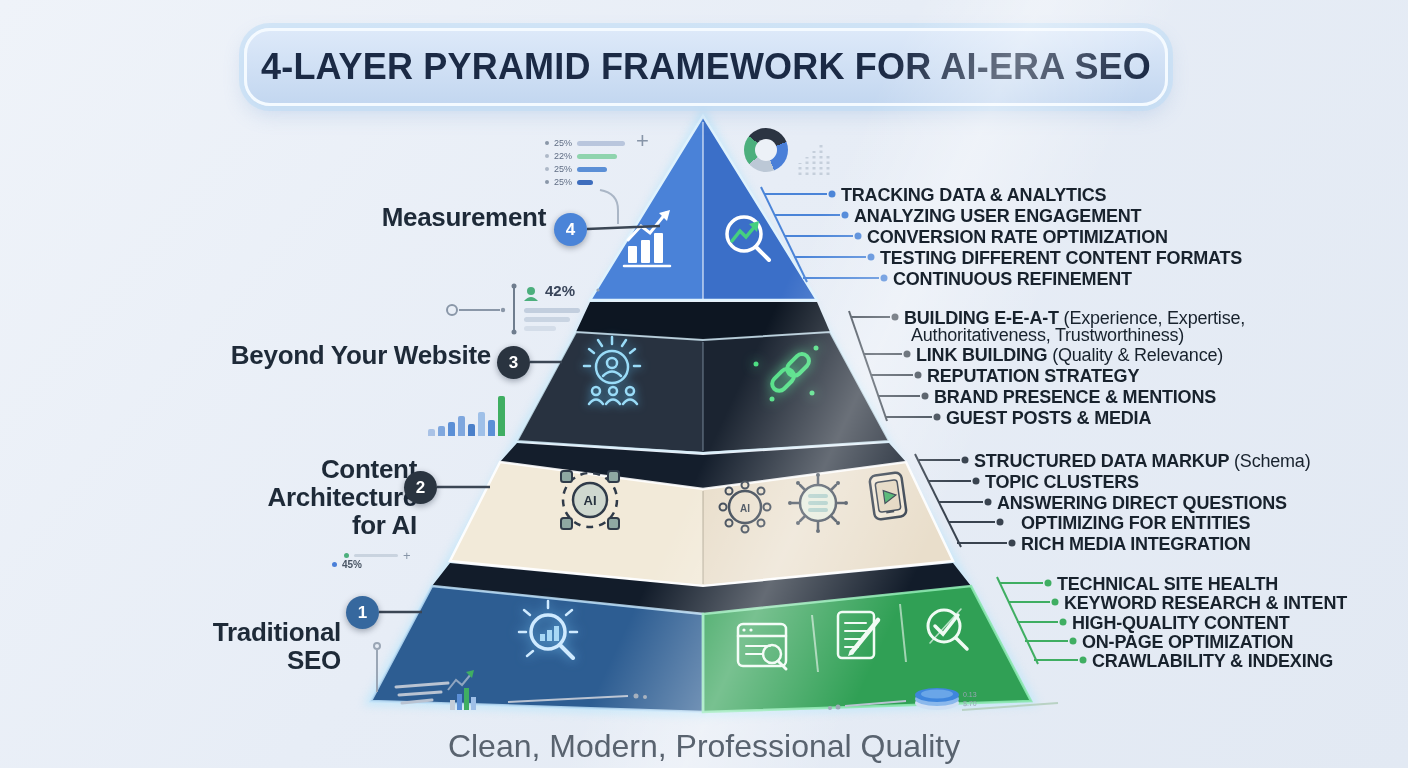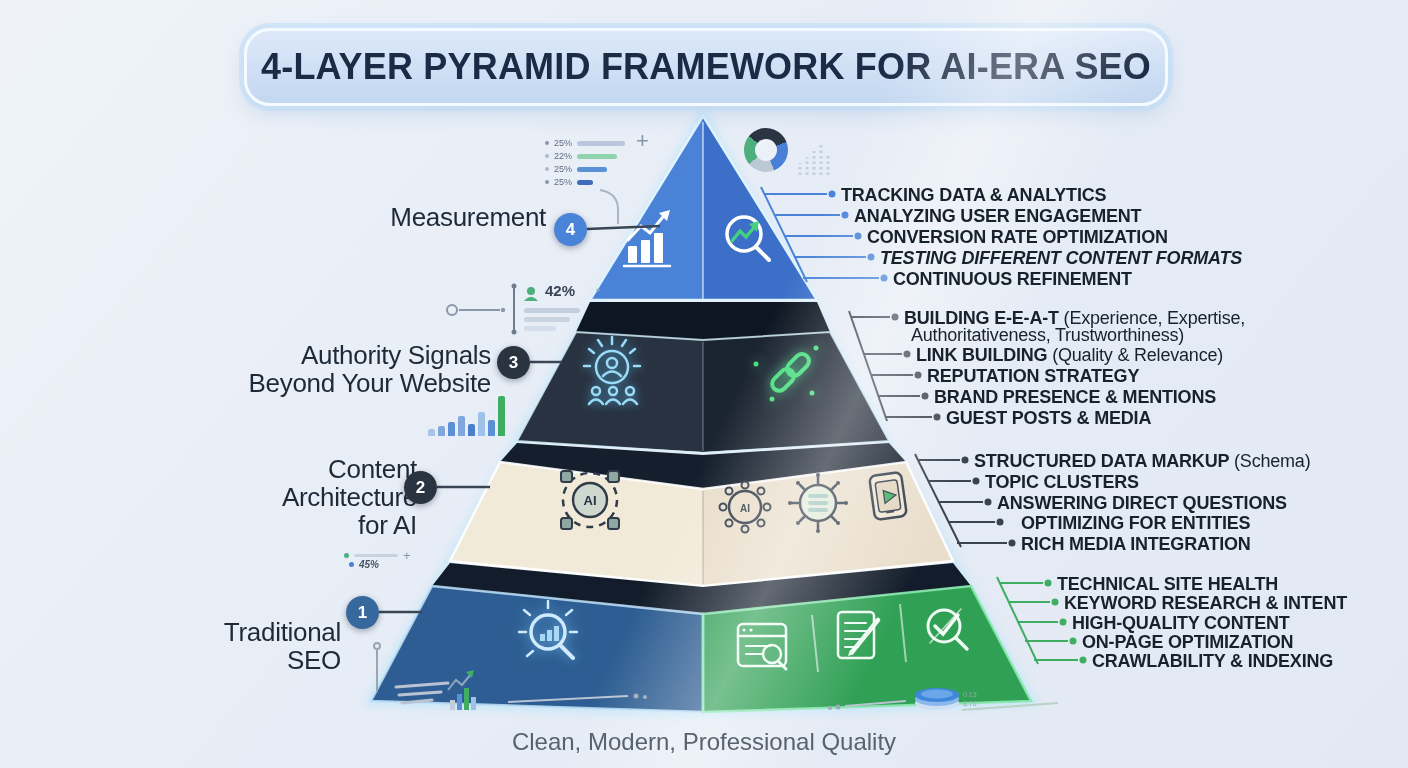--- a/index.html
+++ b/index.html
@@ -8,29 +8,29 @@
     background:linear-gradient(130deg,#eff3f9 0%,#e7edf6 45%,#e2e9f3 100%);}
   #canvas::after{content:"";position:absolute;inset:0;pointer-events:none;
     background:linear-gradient(115deg,rgba(255,255,255,0) 52%,rgba(255,255,255,.35) 59%,rgba(255,255,255,0) 67%);}
   .abs{position:absolute;}
   .title-box{position:absolute;left:244px;top:28px;width:918px;height:72px;border-radius:26px;
     background:linear-gradient(180deg,#dde9f9 0%,#c3d7f0 100%);
     border:3px solid #f4faff;
     box-shadow:0 0 0 5px rgba(190,220,246,.55),0 8px 20px rgba(130,165,215,.30);
     display:flex;align-items:center;justify-content:center;}
   .title-text{font-size:36px;font-weight:800;color:#1b2a45;letter-spacing:.2px;white-space:nowrap;}
-  .layer-label{position:absolute;text-align:right;font-weight:400;font-size:26px;line-height:28px;
+  .layer-label{position:absolute;text-align:right;font-weight:700;font-size:26px;line-height:28px;
     color:#1e2a38;letter-spacing:-.3px;white-space:nowrap;z-index:5;}
   .num-circle{position:absolute;width:33px;height:33px;border-radius:50%;display:flex;align-items:center;
     justify-content:center;color:#fff;font-weight:700;font-size:17px;
     box-shadow:0 2px 6px rgba(10,20,40,.35);z-index:6;}
   .bullet{position:absolute;font-size:18px;font-weight:700;color:#18222d;letter-spacing:-.2px;
     white-space:nowrap;z-index:5;}
   .bullet .reg,.bullet.regline{font-weight:400;}
-  .caption{position:absolute;left:0;top:728px;width:100%;text-align:center;font-size:24px;
+  .caption{position:absolute;left:0;top:728px;width:100%;text-align:center;font-size:32px;
     color:#59636f;z-index:5;}
   .legend-row{position:absolute;display:flex;align-items:center;gap:5px;font-size:9px;
     color:#5f6d84;z-index:4;}
   .dot{display:inline-block;border-radius:50%;}
   .bar{display:inline-block;height:5px;border-radius:3px;}
   .plus{position:absolute;color:#8795a8;font-weight:400;z-index:4;}
   .stat42{position:absolute;left:545px;top:282px;font-size:15px;font-weight:700;color:#39455a;z-index:4;}
   .stat45-row{position:absolute;display:flex;align-items:center;gap:5px;z-index:4;}
   .stat45-text{font-size:10px;font-weight:700;color:#495564;}
   .donut{position:absolute;left:744px;top:128px;width:44px;height:44px;border-radius:50%;z-index:4;
@@ -330,42 +330,41 @@
   </svg>
 
   <div class="title-box">
     <div class="title-text">4-LAYER PYRAMID FRAMEWORK FOR AI-ERA SEO</div>
   </div>
 
   <div class="layer-label" style="right:862px;top:203px;">
     <div>Measurement</div>
   </div>
   <div class="layer-label" style="right:917px;top:341px;">
-    <div>Authority Signals</div>
     <div>Beyond Your Website</div>
   </div>
   <div class="layer-label" style="right:991px;top:455px;">
     <div>Content</div>
     <div>Architecture</div>
     <div>for AI</div>
   </div>
   <div class="layer-label" style="right:1067px;top:598px;margin-top:20px;">
     <div>Traditional</div>
     <div>SEO</div>
   </div>
 
   <div class="num-circle" style="left:554px;top:213px;background:#4a84d8;">4</div>
   <div class="num-circle" style="left:497px;top:346px;background:#2a3440;">3</div>
   <div class="num-circle" style="left:404px;top:471px;background:#2a3440;">2</div>
   <div class="num-circle" style="left:346px;top:596px;background:#36689e;">1</div>
 
   <div class="bullet" style="left:841px;top:185px;"><span>TRACKING DATA &amp; ANALYTICS</span></div>
   <div class="bullet" style="left:854px;top:206px;text-align:right;"><span>ANALYZING USER ENGAGEMENT</span></div>
   <div class="bullet" style="left:867px;top:227px;"><span>CONVERSION RATE OPTIMIZATION</span></div>
-  <div class="bullet" style="left:880px;top:248px;font-style:italic;"><span>TESTING DIFFERENT CONTENT FORMATS</span></div>
+  <div class="bullet" style="left:880px;top:248px;"><span>TESTING DIFFERENT CONTENT FORMATS</span></div>
   <div class="bullet" style="left:893px;top:269px;"><span>CONTINUOUS REFINEMENT</span></div>
 
   <div class="bullet" style="left:904px;top:308px;"><span>BUILDING E-E-A-T</span><span class="reg"> (Experience, Expertise,</span></div>
   <div class="bullet regline" style="left:911px;top:325px;"><span>Authoritativeness, Trustworthiness)</span></div>
   <div class="bullet" style="left:916px;top:345px;"><span>LINK BUILDING</span><span class="reg"> (Quality &amp; Relevance)</span></div>
   <div class="bullet" style="left:927px;top:366px;"><span>REPUTATION STRATEGY</span></div>
   <div class="bullet" style="left:934px;top:387px;"><span>BRAND PRESENCE &amp; MENTIONS</span></div>
   <div class="bullet" style="left:946px;top:408px;"><span>GUEST POSTS &amp; MEDIA</span></div>
 
   <div class="bullet" style="left:974px;top:451px;"><span>STRUCTURED DATA MARKUP</span><span class="reg"> (Schema)</span></div>
@@ -415,21 +414,21 @@
       <span style="height:24px;background:#9fc0e8;"></span>
     <span style="height:16px;background:#5b8fd6;"></span>
       <span style="height:40px;background:#3fae62;"></span>
   </div>
 
   <div class="stat45-row" style="left:344px;top:548px;">
     <span class="dot" style="width:5px;height:5px;background:#4caf7d;"></span>
     <span class="bar" style="width:44px;height:3px;background:#c9d3df;"></span>
     <span class="plus" style="position:static;font-size:13px;">+</span>
   </div>
-  <div class="stat45-row" style="left:349px;top:559px;font-style:italic;">
+  <div class="stat45-row" style="left:332px;top:559px;">
     <span class="dot" style="width:5px;height:5px;background:#4a7fd8;"></span>
     <span class="stat45-text">45%</span>
   </div>
 
   <div class="abs" style="left:963px;top:690px;font-size:7px;color:#98a4b4;line-height:9px;z-index:4;">
     <div>0.13</div>
     <div>$.70</div>
   </div>
 
   <div class="caption">Clean, Modern, Professional Quality</div>

